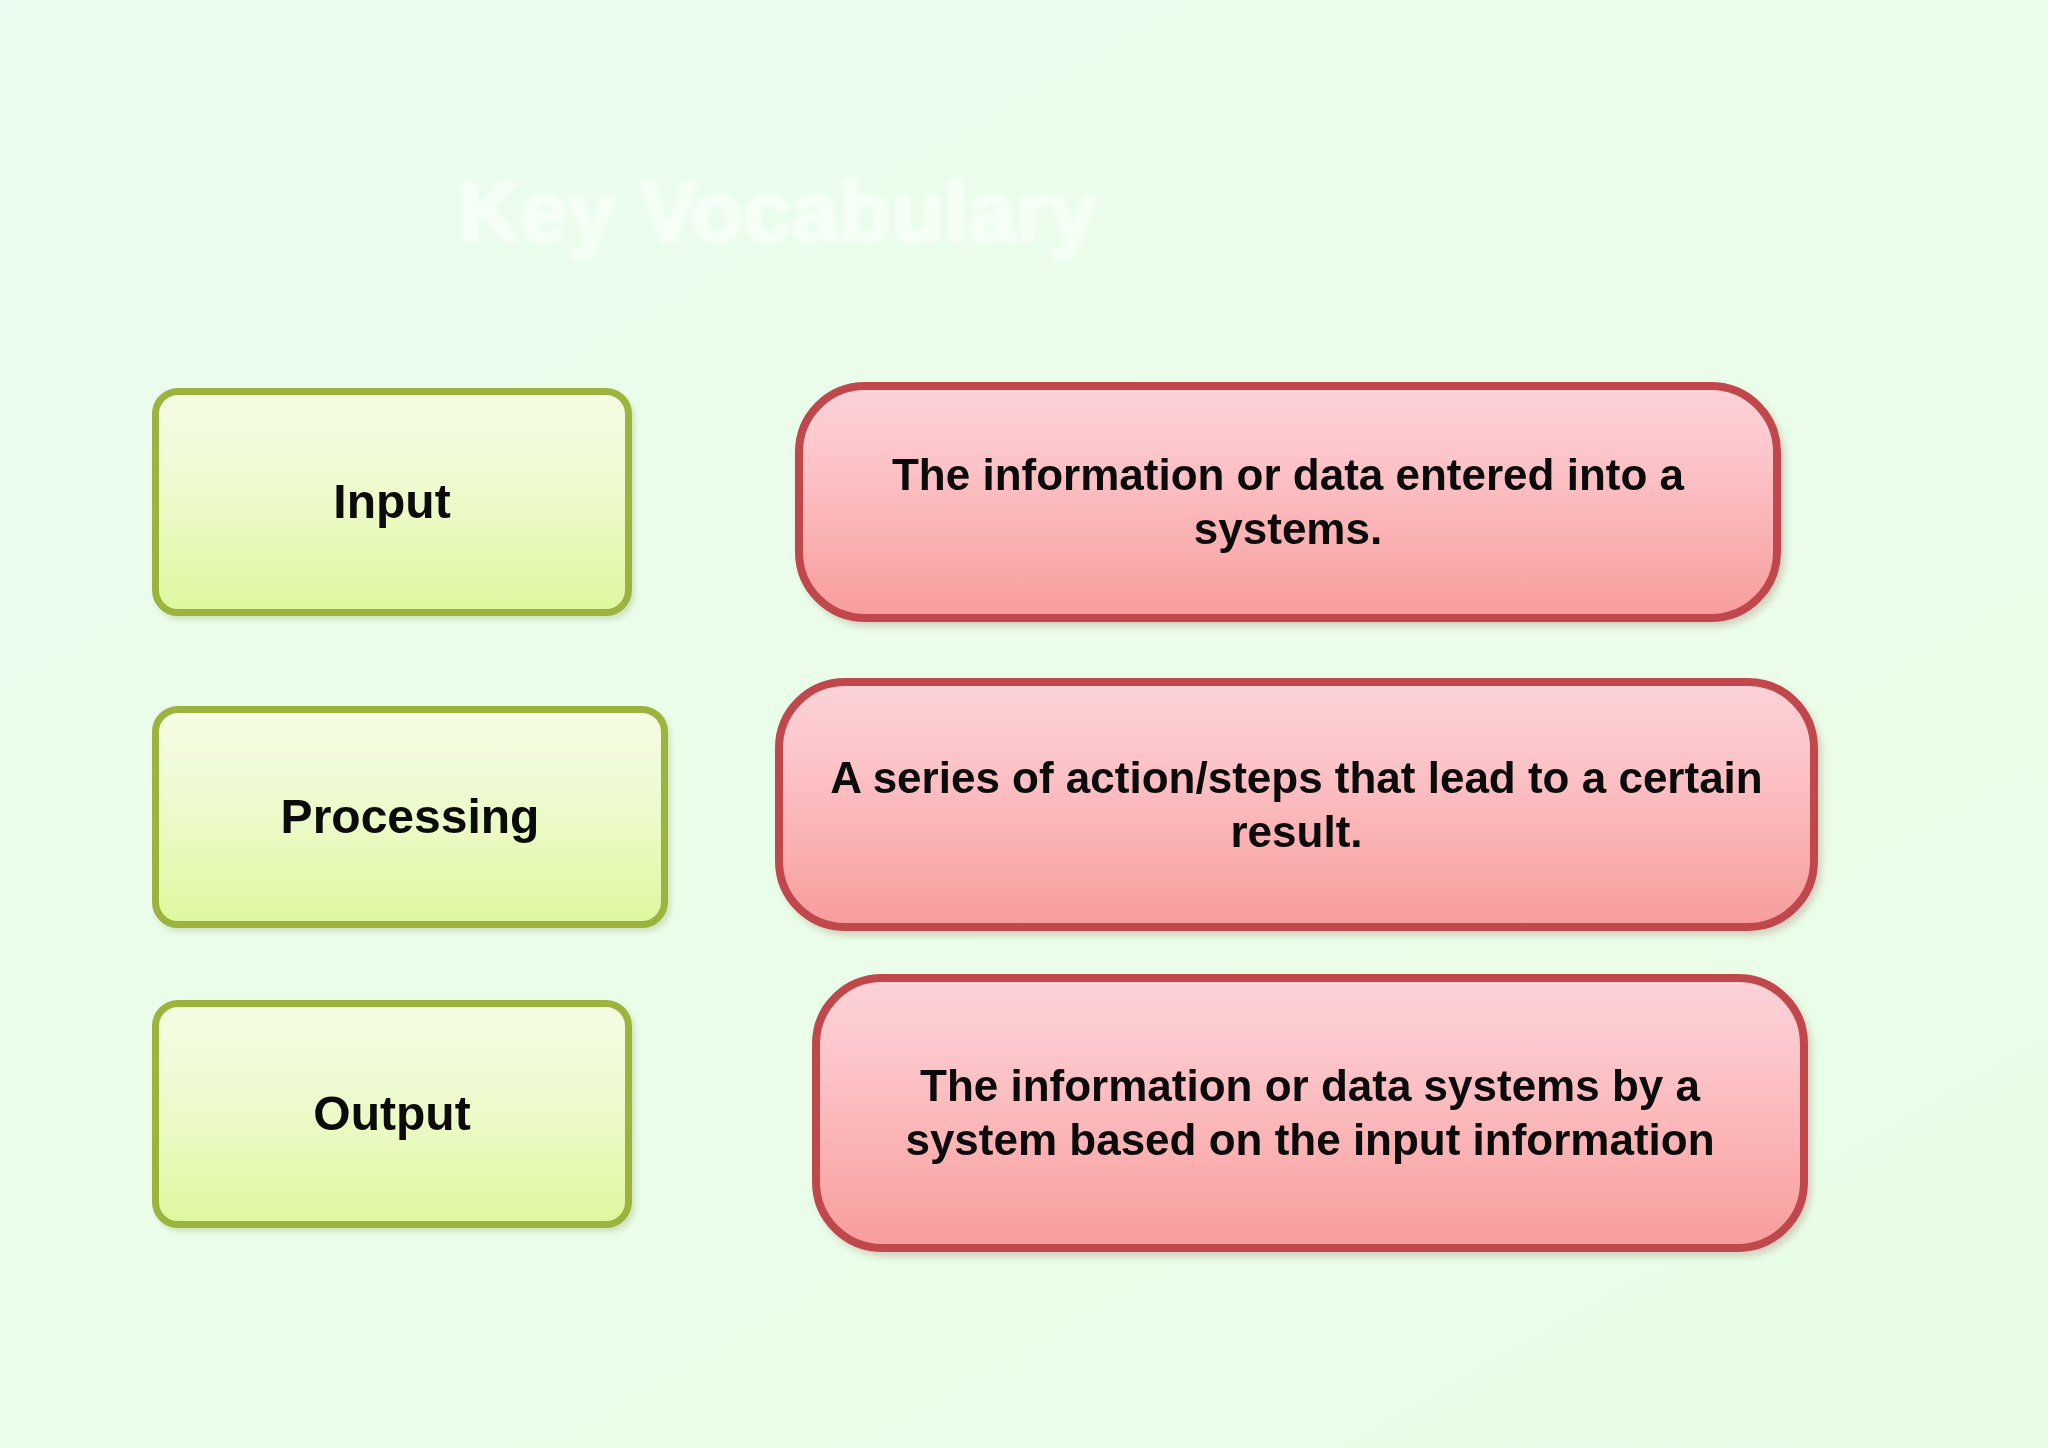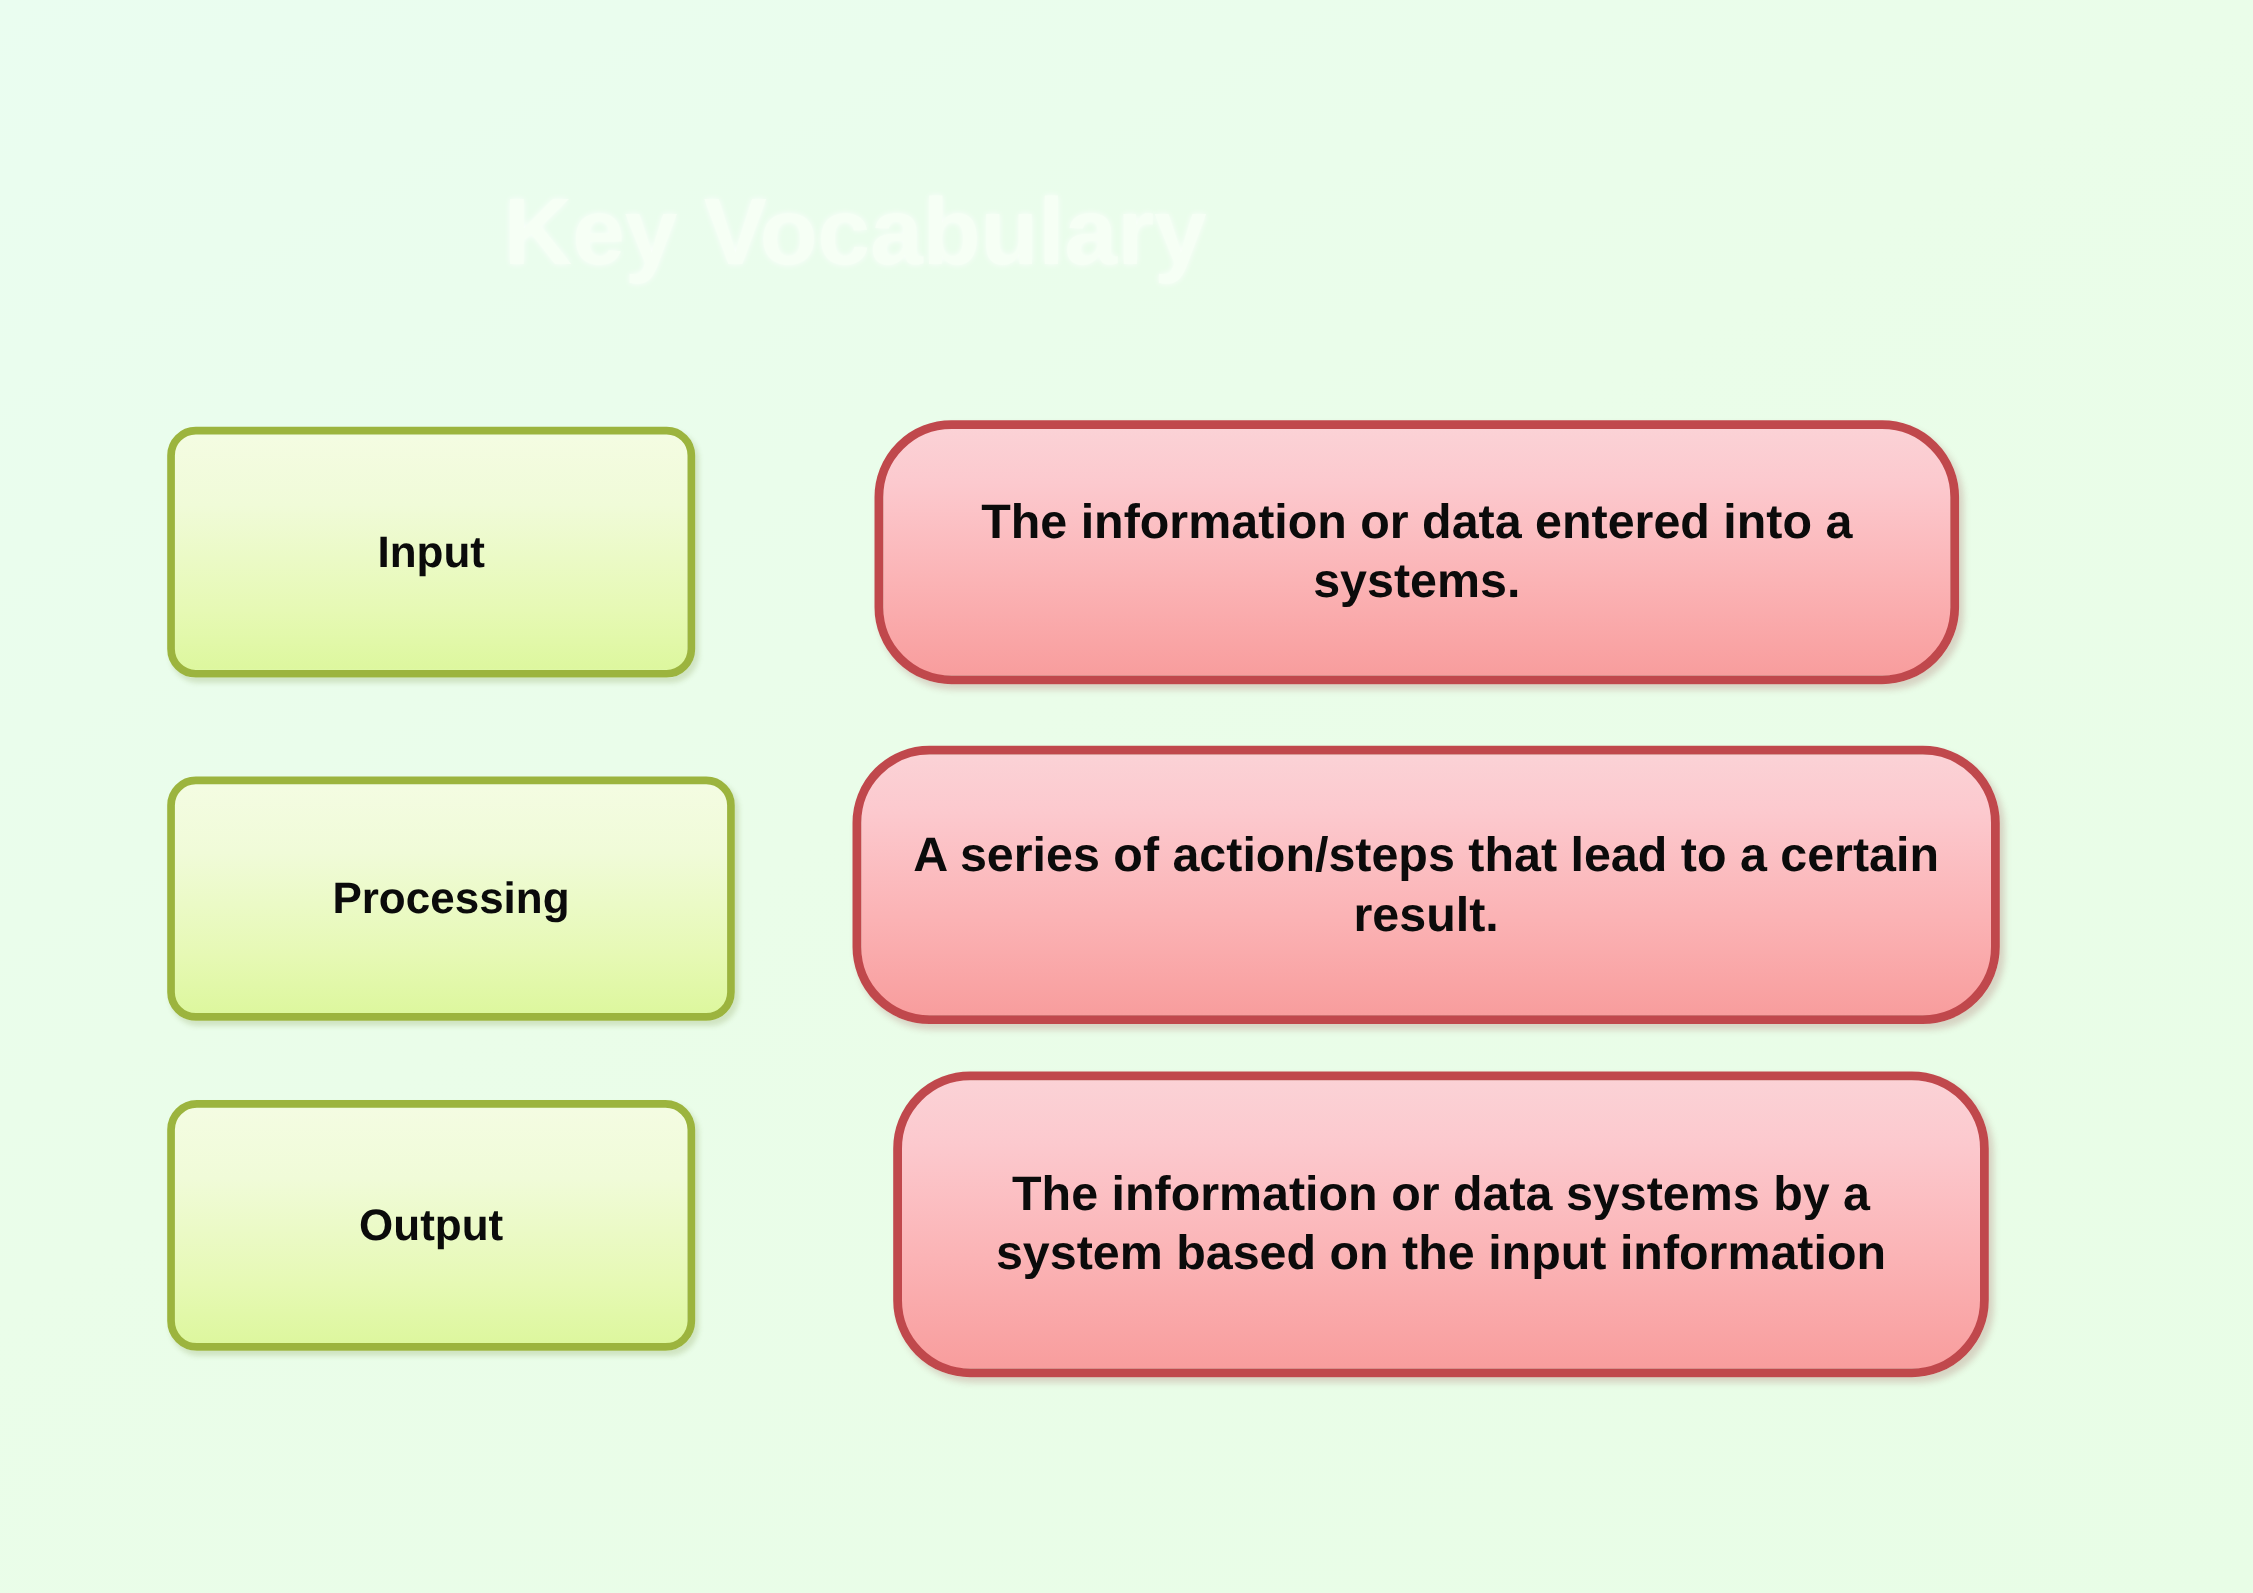--- a/index.html
+++ b/index.html
@@ -45,21 +45,21 @@
     box-sizing: border-box;
     border: 7px solid #9cb43e;
     border-radius: 26px;
     background: linear-gradient(to bottom, #f4fce2 0%, #f0fbd8 30%, #e6f9b4 75%, #ddf79e 100%);
     box-shadow: 3px 4px 5px rgba(120,140,60,0.22);
     display: flex;
     align-items: center;
     justify-content: center;
   }
   .term-label {
-    font-size: 40px;
+    font-size: 48px;
     font-weight: bold;
     color: #0b0b0b;
     line-height: 1.1;
     text-align: left;
     white-space: nowrap;
   }
 
   
   .def-box {
     position: absolute;
@@ -76,21 +76,21 @@
     font-size: 44px;
     font-weight: bold;
     color: #0b0b0b;
     line-height: 1.22;
     text-align: center;
   }
 
   
   #term-input      { left: 152px; top: 388px;  width: 480px; height: 228px; }
   #term-processing { left: 152px; top: 706px;  width: 516px; height: 222px; }
-  #term-output     { left: 152px; top: 1000px; width: 480px; height: 228px; border-radius: 27px; }
+  #term-output     { left: 152px; top: 1000px; width: 480px; height: 228px; }
 
   
   #def-input      { left: 795px; top: 382px;  width: 986px;  height: 240px; }
   #def-processing { left: 775px; top: 678px;  width: 1043px; height: 253px; }
   #def-output     { left: 812px; top: 974px;  width: 996px;  height: 278px; }
 </style>
 </head>
 <body>
 
 <div id="slide">

